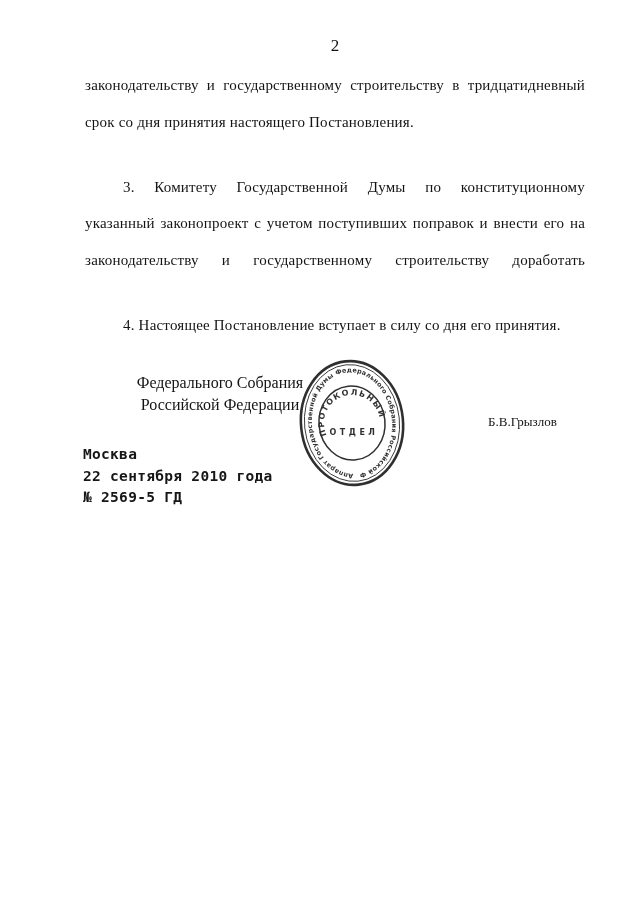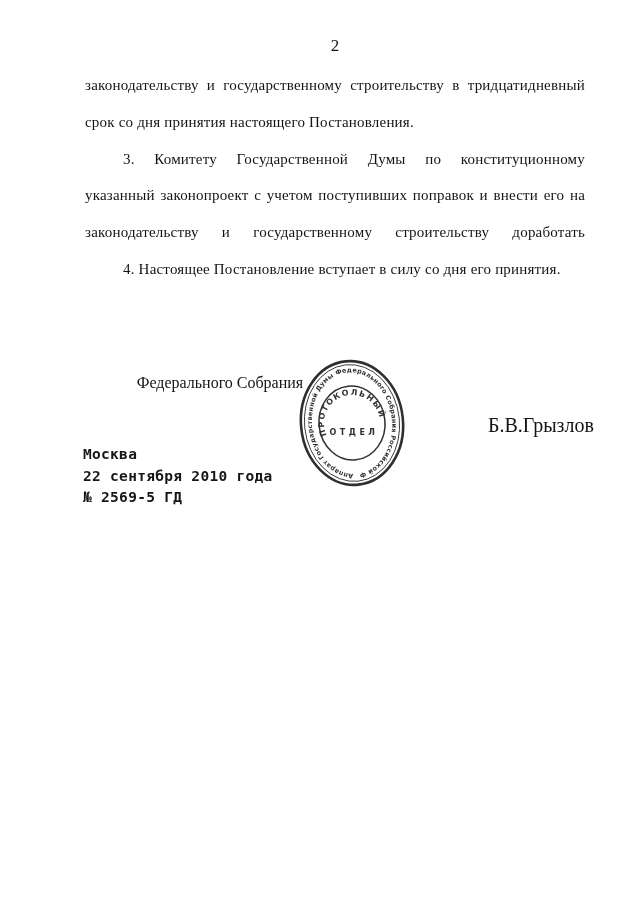--- a/index.html
+++ b/index.html
@@ -24,35 +24,35 @@
     position: absolute;
     top: 67px;
     left: 85px;
     width: 500px;
     font-size: 15px;
     line-height: 36.8px;
     letter-spacing: 0.2px;
   }
   .bline { white-space: normal; }
   .jl { text-align: justify; text-align-last: justify; }
-  .ind { text-indent: 38px; }
+  .ind { text-indent: 38px; margin-top: 28px; }
   .sig-block {
     position: absolute;
     top: 372px;
     left: 84px;
     width: 272px;
     text-align: center;
     font-size: 16px;
     line-height: 21.5px;
   }
   .sig-name {
     position: absolute;
     top: 414px;
     left: 488px;
-    font-size: 20px;
+    font-size: 13px;
   }
   .footer-block {
     position: absolute;
     top: 444px;
     left: 83px;
     font-family: "DejaVu Sans Mono", "Liberation Mono", monospace;
     font-weight: bold;
     font-size: 14.5px;
     line-height: 21.5px;
     letter-spacing: 0.3px;
@@ -87,20 +87,21 @@
     <div class="bline jl">законодательству и государственному строительству в тридцатидневный</div>
     <div class="bline">срок со дня принятия настоящего Постановления.</div>
     <div class="bline jl ind">3. Комитету Государственной Думы по конституционному</div>
     <div class="bline jl">указанный законопроект с учетом поступивших поправок и внести его на</div>
     <div class="bline jl">законодательству и государственному строительству доработать</div>
     <div class="bline ind">4. Настоящее Постановление вступает в силу со дня его принятия.</div>
   </div>
 
   <div class="sig-block">
     <div>Федерального Собрания</div>
+    <div>Российской Федерации</div>
   </div>
 
   <div class="sig-name">Б.В.Грызлов</div>
 
   <div class="stamp">
     <svg viewBox="0 0 112 134" xmlns="http://www.w3.org/2000/svg">
       <g transform="rotate(-6 56 67)">
         <ellipse cx="56" cy="67" rx="51" ry="62" fill="none" stroke="#191919" stroke-width="2.6"></ellipse>
         <ellipse cx="56" cy="67" rx="47.5" ry="58.5" fill="none" stroke="#191919" stroke-width="0.9"></ellipse>
         <ellipse cx="56" cy="67" rx="33" ry="37" fill="none" stroke="#191919" stroke-width="1.5"></ellipse>

